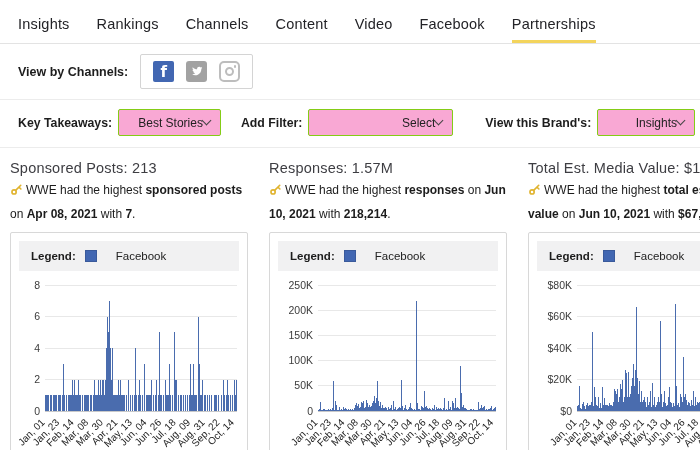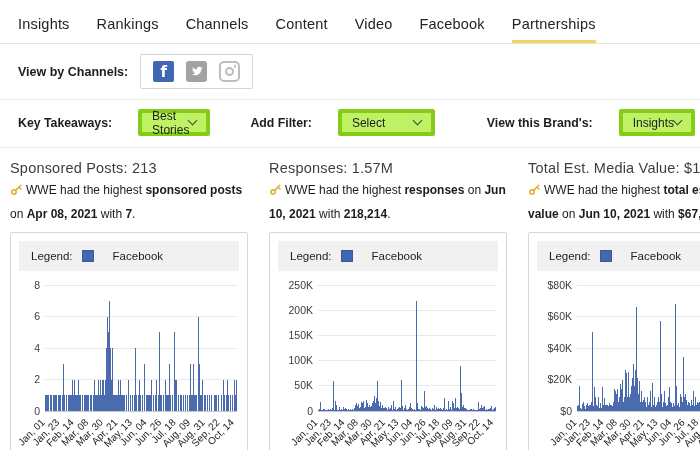--- a/index.html
+++ b/index.html
@@ -16,37 +16,37 @@
   .channels-row { display:flex; align-items:center; padding:10px 18px; border-bottom:1px solid #ececec; }
   .row-label { font-size:12.5px; font-weight:700; color:#1d1d1d; }
   .channel-box { display:inline-flex; align-items:center; gap:12px; border:1px solid #d4d4d4; border-radius:2px; padding:6px 12px; margin-left:12px; background:#fff; }
   .chip { width:21px; height:21px; display:flex; align-items:center; justify-content:center; cursor:pointer; }
   .fb { background:#4267b2; border-radius:2px; color:#fff; font-weight:700; font-size:15px; font-family:"DejaVu Sans", sans-serif; }
   .tw { background:#a2a2a2; border-radius:3px; }
   .ig { border:2px solid #bdbdbd; border-radius:5px; position:relative; }
   .ig .lens { width:9px; height:9px; border:2px solid #bdbdbd; border-radius:50%; }
   .ig .dot { position:absolute; top:2px; right:2px; width:2.5px; height:2.5px; background:#bdbdbd; border-radius:50%; }
   
-  .filter-row { display:flex; align-items:center; gap:26px; padding:9px 5px 11px 18px; border-bottom:1px solid #ececec; }
+  .filter-row { display:flex; align-items:center; gap:6px; padding:9px 5px 11px 18px; border-bottom:1px solid #ececec; }
   .flabel { font-size:12.3px; font-weight:700; color:#1d1d1d; white-space:nowrap; }
-  .dropdown { border:4px solid #84cc16; border-radius:2px; background:#bef264; height:27px; display:inline-flex; align-items:center; justify-content:space-between; padding:0 10px; font-size:12px; color:#222; cursor:pointer; }
+  .dropdown { border:1px solid #84cc16; border-radius:2px; background:#f9a8d4; height:27px; display:inline-flex; align-items:center; justify-content:flex-end; padding:0 10px; font-size:12px; color:#222; cursor:pointer; }
   .dd1 { width:118px; margin-right:14px; }
   .dd2 { width:168px; margin-right:26px; }
   .dd3 { width:112px; }
   .chev { width:7px; height:7px; border-right:1.6px solid #444; border-bottom:1.6px solid #444; transform:rotate(45deg); margin-top:-4px; flex:0 0 auto; }
   
   .charts { display:flex; gap:21px; padding:12px 0 0 10px; width:766px; }
   .col { width:238px; flex:0 0 238px; }
   .ctitle { margin:0 0 4px 0; font-size:14.5px; font-weight:400; color:#3d3d42; letter-spacing:.2px; }
   .insight { margin:0 0 7px 0; font-size:12px; line-height:1.8; color:#1c1c1c; }
   .insight b { font-weight:700; }
   .keyicon { display:inline-block; vertical-align:-2px; margin-right:3px; }
   .panel { border:1px solid #d8d8d8; border-radius:2px; background:#fff; height:236px; padding:8px; }
   .legendbar { background:#f1f1f2; height:30px; display:flex; align-items:center; padding-left:12px; font-size:11.5px; }
-  .lg-label { font-weight:400; color:#1d1d1d; }
+  .lg-label { font-weight:700; color:#1d1d1d; }
   .lg-item { display:inline-flex; align-items:center; margin-left:9px; cursor:pointer;gap:14px; }
   .swatch { width:12px; height:12px; background:#4267b2; display:inline-block; margin-right:5px; border:1px solid #3a5a9b; }
   svg.chart { display:block; margin-top:6px; }
 </style>
 </head>
 <body>
 
 <nav class="topnav">
   <span class="tab">Insights</span>
   <span class="tab">Rankings</span>

